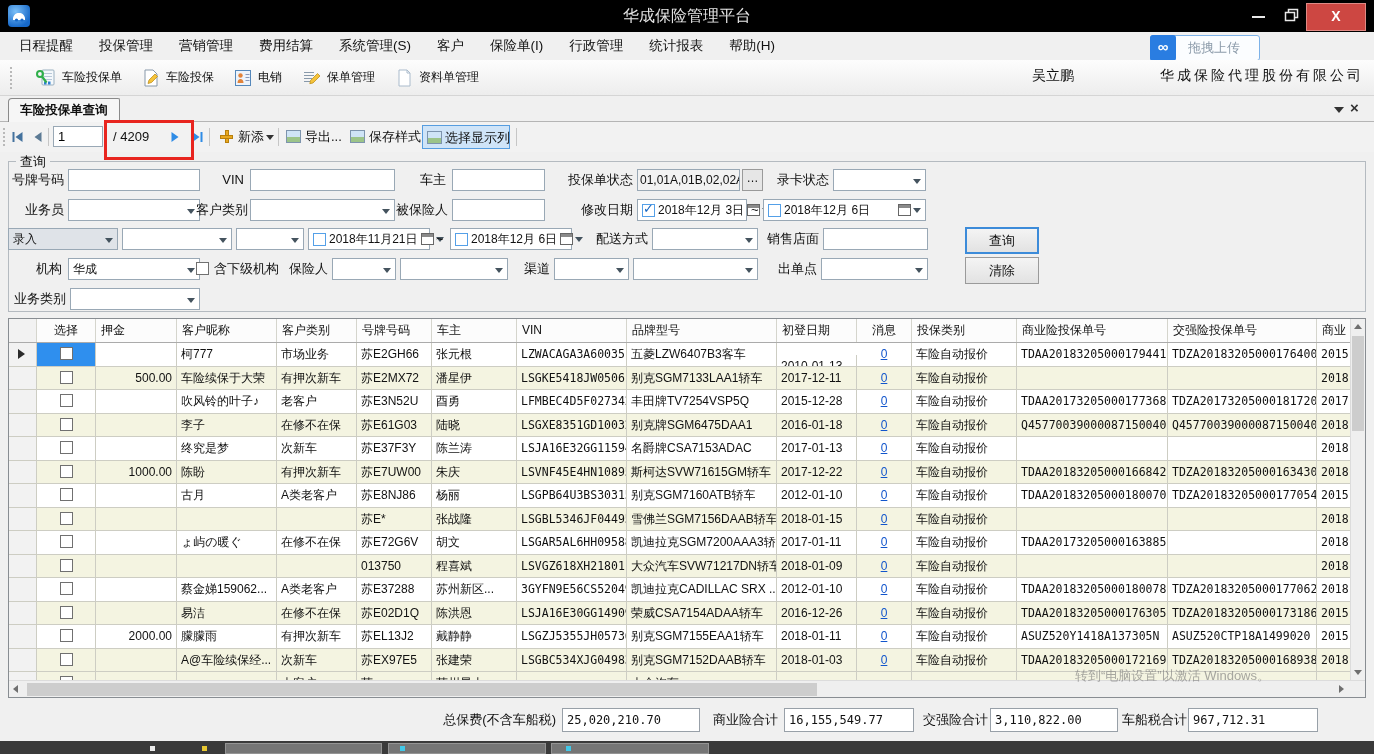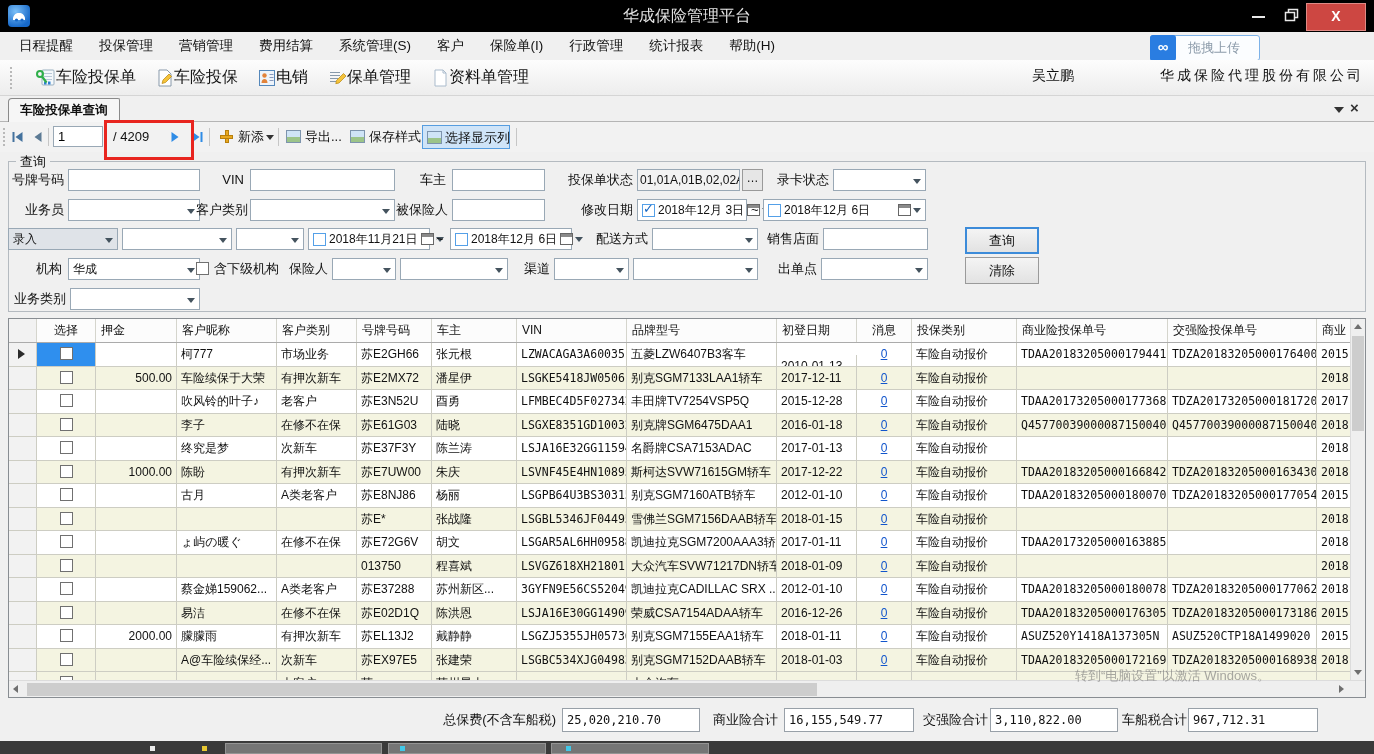--- a/index.html
+++ b/index.html
@@ -24,21 +24,21 @@
   .upload-btn{position:absolute;left:1150px;top:35px;width:110px;height:26px;background:#fbfdff;
               border:1px solid #7db2e8;border-radius:3px;display:flex;align-items:center;box-sizing:border-box;}
   .upload-icon{width:26px;height:26px;margin:-1px 0 0 -1px;background:#2a7de1;border-radius:3px;
                color:#fff;text-align:center;line-height:24px;font-size:15px;font-weight:bold;flex:none;}
   .upload-label{color:#8d9cab;font-size:13px;margin-left:12px;}
   
   .toolbar{position:absolute;left:0;top:60px;width:1374px;height:36px;
            background:linear-gradient(#fdfdfd,#ededed);border-bottom:1px solid #d5d5d5;
            display:flex;align-items:center;padding-left:10px;gap:20px;box-sizing:border-box;}
   .grip{width:2px;height:22px;border-left:2px dotted #b9b9b9;margin-right:2px;}
-  .tb-item{display:flex;align-items:center;font-size:16px;white-space:nowrap;}
+  .tb-item{display:flex;align-items:flex-start;gap:6px;font-size:12px;white-space:nowrap;}
   .tb-user{position:absolute;right:300px;top:67px;font-size:14px;}
   .tb-company{position:absolute;right:10px;top:67px;font-size:14px;letter-spacing:3px;white-space:nowrap;}
   
   .tabstrip{position:absolute;left:0;top:97px;width:1374px;height:25px;background:#f0f0f0;
             border-bottom:1px solid #b5b5b5;box-sizing:border-box;}
   .tab{position:absolute;left:8px;top:1px;width:112px;height:24px;background:#f6f6f6;
        border:1px solid #8a8a8a;border-bottom:none;border-radius:4px 2px 0 0;
        font-size:12.5px;font-weight:bold;text-align:center;line-height:23px;box-sizing:border-box;}
   .panel-caret{position:absolute;left:1334px;top:10px;width:0;height:0;
                border-left:5px solid transparent;border-right:5px solid transparent;border-top:6px solid #333;}

